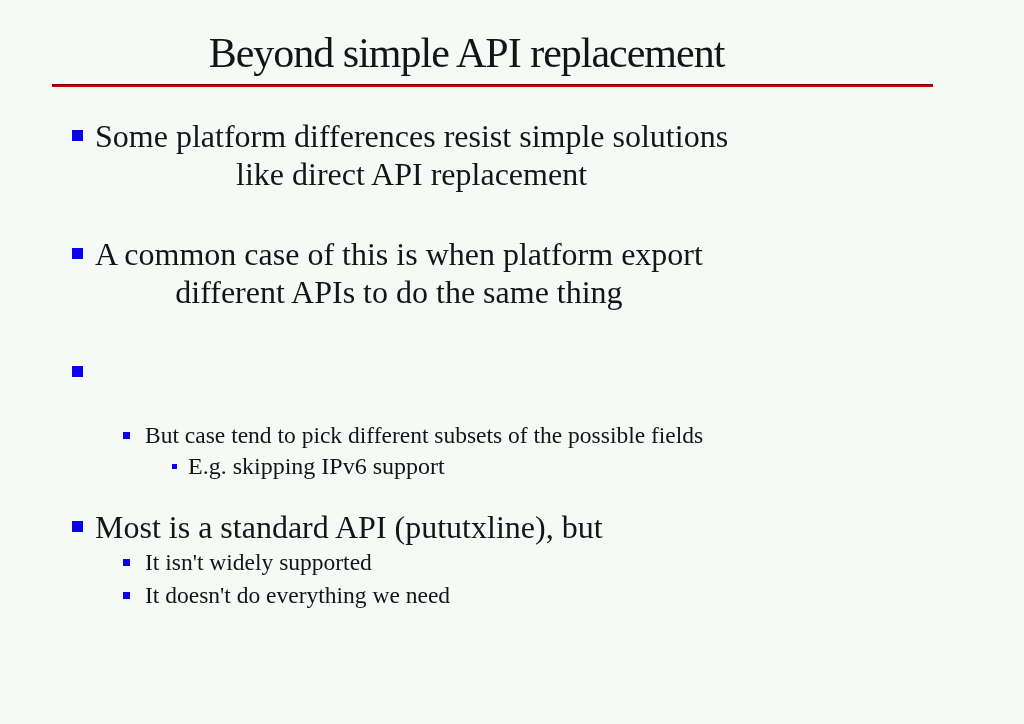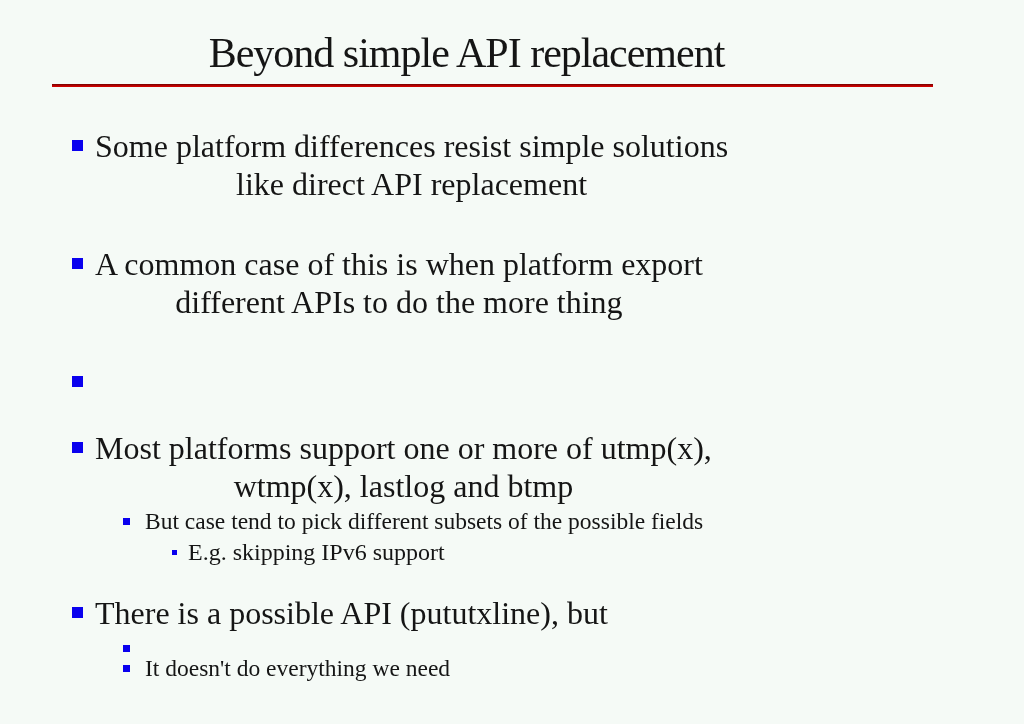--- a/index.html
+++ b/index.html
@@ -31,21 +31,21 @@
     color: var(--text);
     white-space: nowrap;
   }
   .rule {
     height: 3px;
     width: 921px;
     margin: 7px 0 0 52px;
     background: linear-gradient(to bottom, var(--rule-top) 0%, var(--rule-bottom) 70%, var(--rule-bottom) 100%);
   }
   .content {
-    margin: 40px 40px 0 72px;
+    margin: 30px 40px 0 72px;
   }
   .li {
     display: flex;
     align-items: flex-start;
   }
   .txt {
     white-space: pre-line;
   }
   
   .l1 .txt { font-size: 32px; line-height: 38px; }
@@ -75,50 +75,46 @@
 
     <div class="li l1 mb-lg">
       <span class="sq"></span>
       <div class="txt">Some platform differences resist simple solutions
 like direct API replacement</div>
     </div>
 
     <div class="li l1 mb-lg">
       <span class="sq"></span>
       <div class="txt">A common case of this is when platform export
-different APIs to do the more thing</div>
+different APIs to do the same thing</div>
     </div>
 
     <div class="li l1 mb-lg">
       <span class="sq"></span>
     </div>
 
-    <div class="li l1 mb-0">
-      <span class="sq"></span>
-      <div class="txt">Most platforms support one or more of utmp(x),
-wtmp(x), lastlog and btmp</div>
-    </div>
 
     <div class="li l2 mb-0">
       <span class="sq"></span>
       <div class="txt">But case tend to pick different subsets of the possible fields</div>
     </div>
 
     <div class="li l3 mb-md">
       <span class="sq"></span>
       <div class="txt">E.g. skipping IPv6 support</div>
     </div>
 
     <div class="li l1 mb-0">
       <span class="sq"></span>
-      <div class="txt">There is a possible API (pututxline), but</div>
+      <div class="txt">Most is a standard API (pututxline), but</div>
     </div>
 
     <div class="li l2 mb-0">
       <span class="sq"></span>
+      <div class="txt">It isn't widely supported</div>
     </div>
 
     <div class="li l2 mb-0">
       <span class="sq"></span>
       <div class="txt">It doesn't do everything we need</div>
     </div>
 
   </div>
 </div>
 

